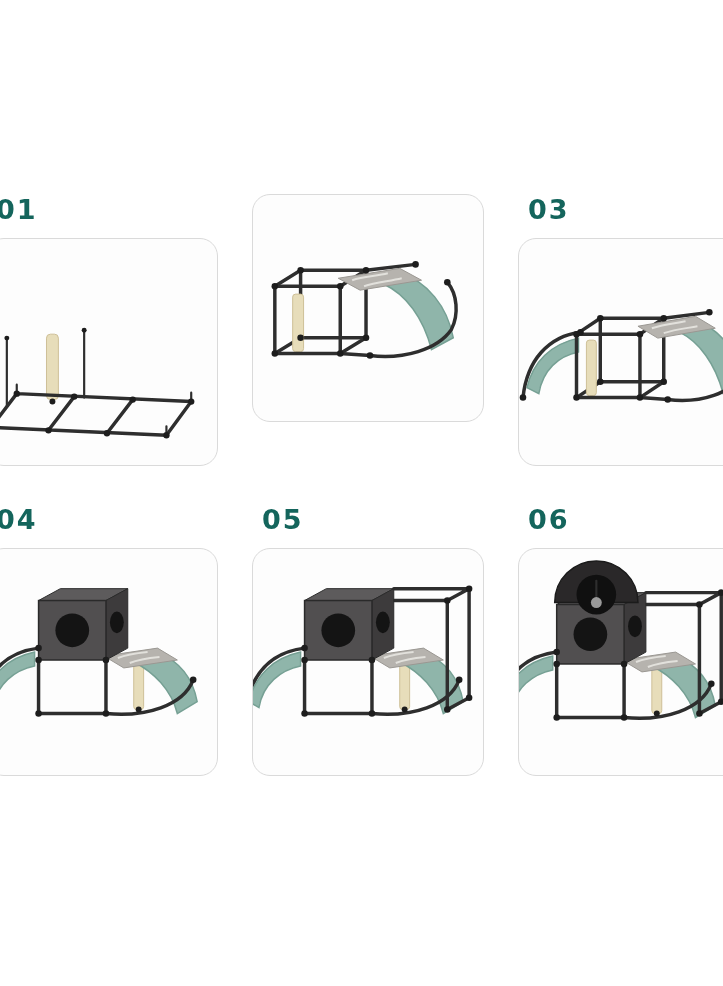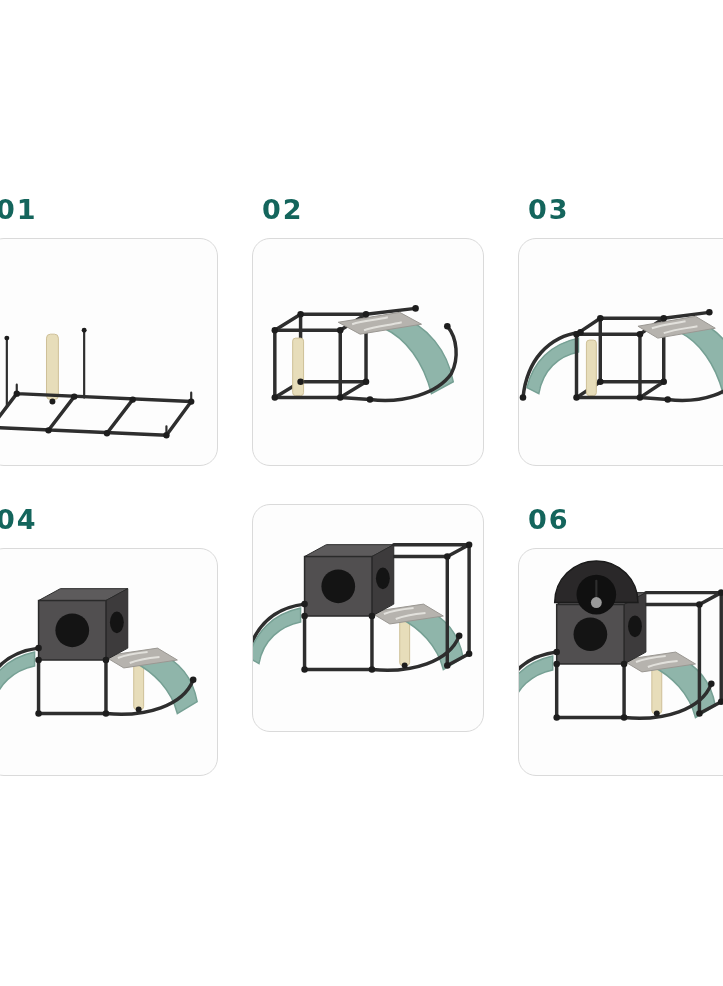--- a/index.html
+++ b/index.html
@@ -78,21 +78,20 @@
           <circle class="ball" cx="181" cy="198" r="3.2"></circle>
         <circle class="ball" cx="88" cy="159" r="3.2"></circle>
           <circle class="ball" cx="62" cy="193" r="3.2"></circle>
         <circle class="ball" cx="147" cy="162" r="3.2"></circle>
           <circle class="ball" cx="121" cy="196" r="3.2"></circle>
       </svg>
     </div>
   </section>
 
   <section class="cell">
-    <div class="step-number">02</div>
     <div class="panel">
       <svg viewBox="0 0 232 228">
         <path class="tube" d="M48,76 H114 M48,76 V144 M114,76 V144 M48,144 H114"></path>
         <path class="tube" d="M22,92 L48,76 M88,92 L114,76 M22,160 L48,144 M88,160 L114,144"></path>
         <rect class="post" x="40" y="100" width="11" height="58" rx="3"></rect>
         <path class="tube" d="M22,92 H88 M22,92 V160 M88,92 V160 M22,160 H88"></path>
         <path class="tube" d="M114,76 L164,70"></path>
         <path class="fabric" d="M148,78 C176,88 196,112 202,144 L180,156 C172,124 154,100 132,90 Z"></path>
         <polygon class="marble" points="86,84 148,74 170,86 108,96"></polygon>
         <path class="streak" d="M100,86 C112,82 124,82 136,79 M112,92 C124,88 138,87 150,84"></path>
@@ -167,20 +166,21 @@
           <circle class="ball" cx="120" cy="112" r="3.3"></circle>
         <circle class="ball" cx="52" cy="166" r="3.3"></circle>
           <circle class="ball" cx="120" cy="166" r="3.3"></circle>
         <circle class="ball" cx="153" cy="162" r="3"></circle>
           <circle class="ball" cx="208" cy="132" r="3.3"></circle>
       </svg>
     </div>
   </section>
 
   <section class="cell">
+    <div class="step-number">05</div>
     <div class="panel">
       <svg viewBox="0 0 232 228">
         <path class="tube" d="M-8,164 C-2,124 20,104 52,100"></path>
         <path class="fabric" d="M-4,154 C2,128 20,110 48,104 L48,118 C28,122 10,136 6,160 Z"></path>
         <path class="tube" d="M52,112 V166 M120,112 V166 M52,166 H120"></path>
         <rect class="post" x="148" y="116" width="10" height="46" rx="3"></rect>
         <path class="fabric" d="M172,104 C196,114 208,132 212,154 L192,166 C186,142 168,124 148,114 Z"></path>
         <polygon class="marble" points="118,108 172,100 192,112 138,120"></polygon>
         <path class="streak" d="M132,110 C142,106 152,105 162,104 M144,115 C154,111 164,110 174,109"></path>
         <path class="tube" d="M120,166 C160,170 198,158 208,132"></path>

